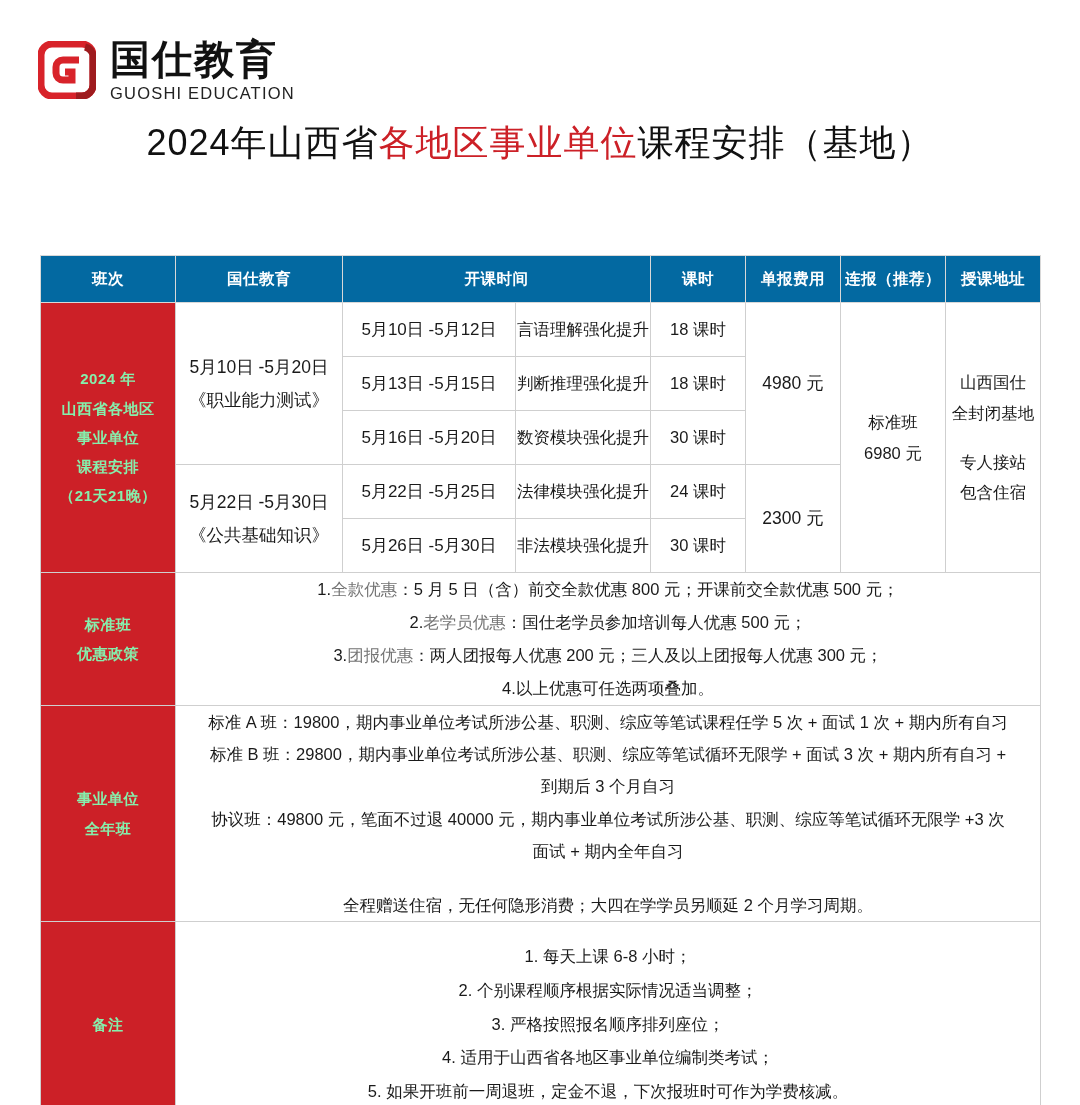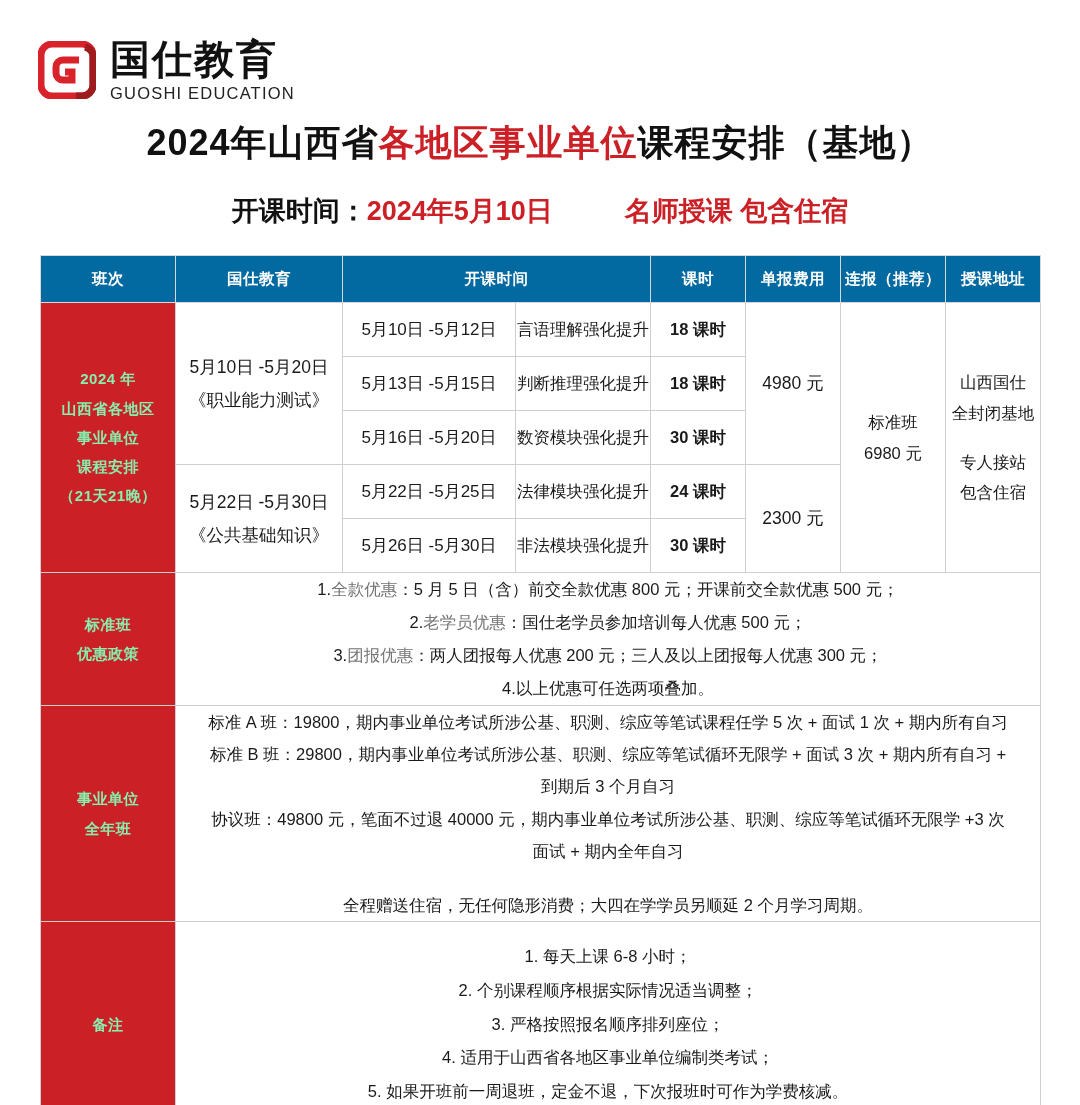--- a/index.html
+++ b/index.html
@@ -60,21 +60,21 @@
   }
 
   
   .main-title {
     position: absolute;
     left: 0;
     top: 112px;
     width: 1080px;
     text-align: center;
     font-size: 36px;
-    font-weight: bold;
+    font-weight: normal;
     letter-spacing: 1px;
     white-space: nowrap;
     color: #111111;
   }
   .main-title .hl { color: #CC2027; }
 
   .sub-title {
     position: absolute;
     left: 0;
     top: 186px;
@@ -126,21 +126,21 @@
     font-size: 16.5px;
     color: #1a1a1a;
     line-height: 1.75;
   }
   .cell-stage {
     font-size: 17.5px;
     line-height: 1.85;
   }
   .cell-date  { font-size: 17px; border-radius: 27px; }
   .cell-mod   { font-size: 16.5px; }
-  .cell-hours { font-size: 16.5px; font-weight: bold; }
+  .cell-hours { font-size: 16.5px; }
   .cell-fee   { font-size: 17.5px; }
   .cell-combo { font-size: 16.5px; line-height: 1.85; }
   .cell-addr  { font-size: 16.5px; line-height: 1.85; }
   .r-row td { height: 53px; }
 
   
   .textcell {
     background: #ffffff;
     text-align: left;
     padding: 16px 0 16px 24px;
@@ -171,21 +171,20 @@
       </svg>
     </span>
     <span class="logo-text">
       <span class="logo-cn">国仕教育</span>
       <span class="logo-en">GUOSHI EDUCATION</span>
     </span>
   </div>
 
   <div class="main-title"><span>2024年山西省</span><span class="hl">各地区事业单位</span><span>课程安排（基地）</span></div>
 
-  <div class="sub-title"><span>开课时间：</span><span class="red">2024年5月10日</span><span class="gap"></span><span class="red">名师授课 包含住宿</span></div>
 
   <table class="sched-table">
     <colgroup>
       <col style="width:135px">
       <col style="width:167px">
       <col style="width:173px">
       <col style="width:135px">
       <col style="width:95px">
       <col style="width:95px">
       <col style="width:105px">

